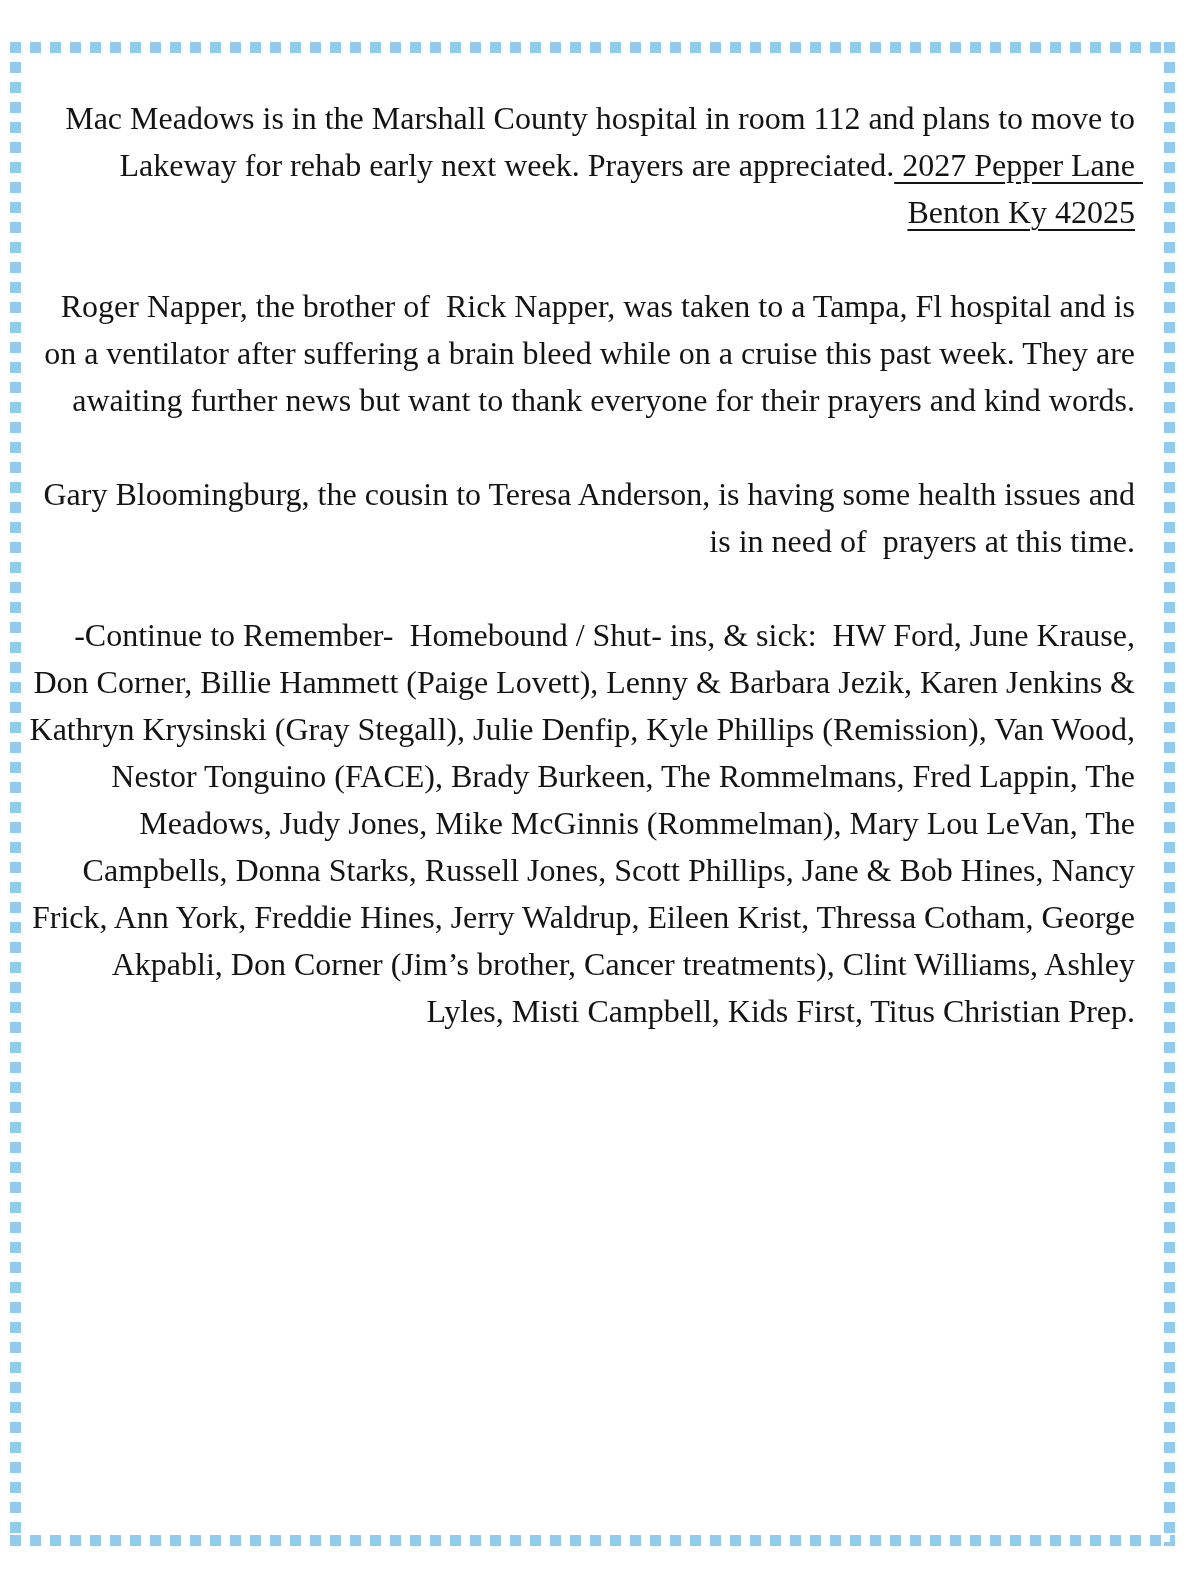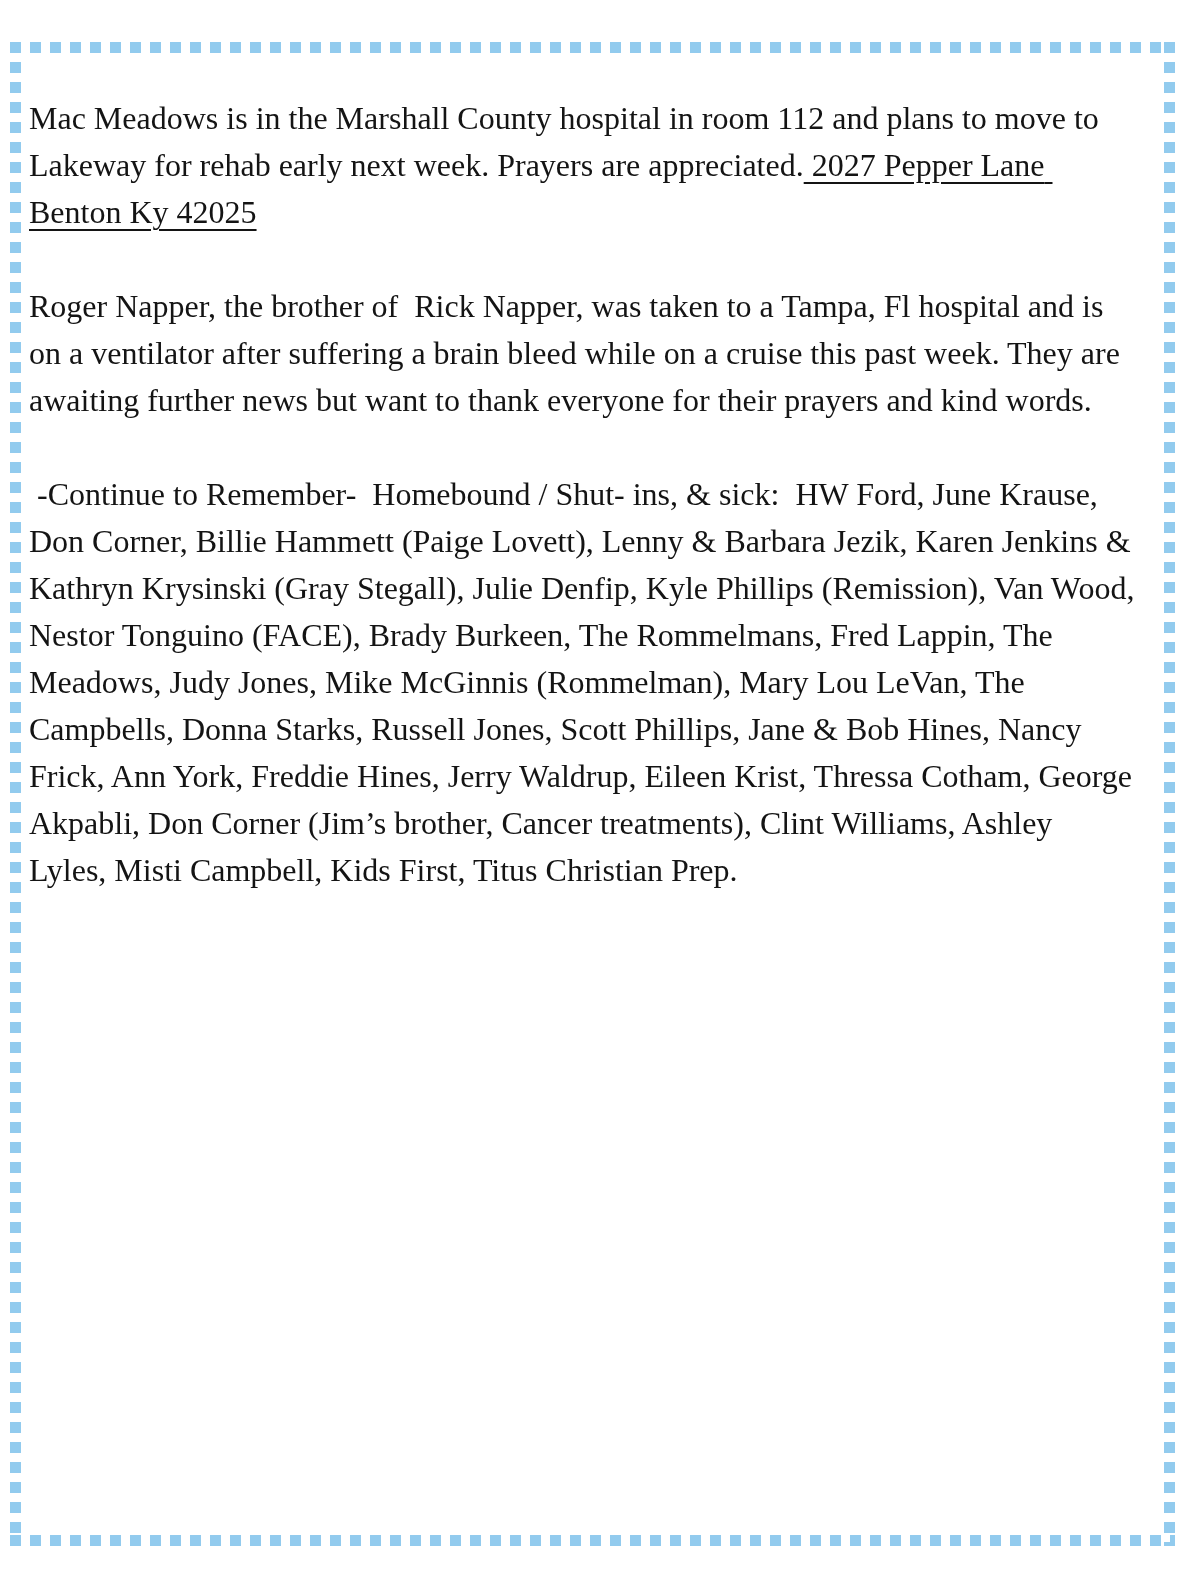--- a/index.html
+++ b/index.html
@@ -7,20 +7,21 @@
     padding: 0;
     background: #ffffff;
   }
   .page {
     position: relative;
     width: 1195px;
     height: 1584px;
     background: #ffffff;
     overflow: hidden;
     font-family: "Liberation Serif", serif;
+    text-align: right;
   }
   
   .edge { position: absolute; }
   .edge.top {
     left: 10px; top: 42px; width: 1165px; height: 11px;
     background: repeating-linear-gradient(to right, var(--border-color) 0 11px, transparent 11px 20px);
   }
   .edge.bottom {
     left: 10px; top: 1535px; width: 1165px; height: 11px;
     background: repeating-linear-gradient(to right, var(--border-color) 0 11px, transparent 11px 20px);
@@ -61,18 +62,19 @@
   <div class="edge top"></div>
   <div class="edge bottom"></div>
   <div class="edge left"></div>
   <div class="edge right"></div>
 
   <div class="content">
     <p><span>Mac Meadows is in the Marshall County hospital in room 112 and plans to move to Lakeway for rehab early next week. Prayers are appreciated.</span><span class="u"> 2027 Pepper Lane Benton Ky 42025</span></p>
 
     <p><span>Roger Napper, the brother of  Rick Napper, was taken to a Tampa, Fl hospital and is on a ventilator after suffering a brain bleed while on a cruise this past week. They are awaiting further news but want to thank everyone for their prayers and kind words.</span></p>
 
+    <p><span>Gary Bloomingburg, the cousin to Teresa Anderson, is having some health issues and is in need of  prayers at this time.</span></p>
 
 
 
     <p><span> -Continue to Remember-  Homebound / Shut- ins, &amp; sick:  HW Ford, June Krause, Don Corner, Billie Hammett (Paige Lovett), Lenny &amp; Barbara Jezik, Karen Jenkins &amp; Kathryn Krysinski (Gray Stegall), Julie Denfip, Kyle Phillips (Remission), Van Wood, Nestor Tonguino (FACE), Brady Burkeen, The Rommelmans, Fred Lappin, The Meadows, Judy Jones, Mike McGinnis (Rommelman), Mary Lou LeVan, The Campbells, Donna Starks, Russell Jones, Scott Phillips, Jane &amp; Bob Hines, Nancy Frick, Ann York, Freddie Hines, Jerry Waldrup, Eileen Krist, Thressa Cotham, George Akpabli, Don Corner (Jim’s brother, Cancer treatments), Clint Williams, Ashley Lyles, Misti Campbell, Kids First, Titus Christian Prep.</span></p>
   </div>
 </div>
 
 </body></html>

